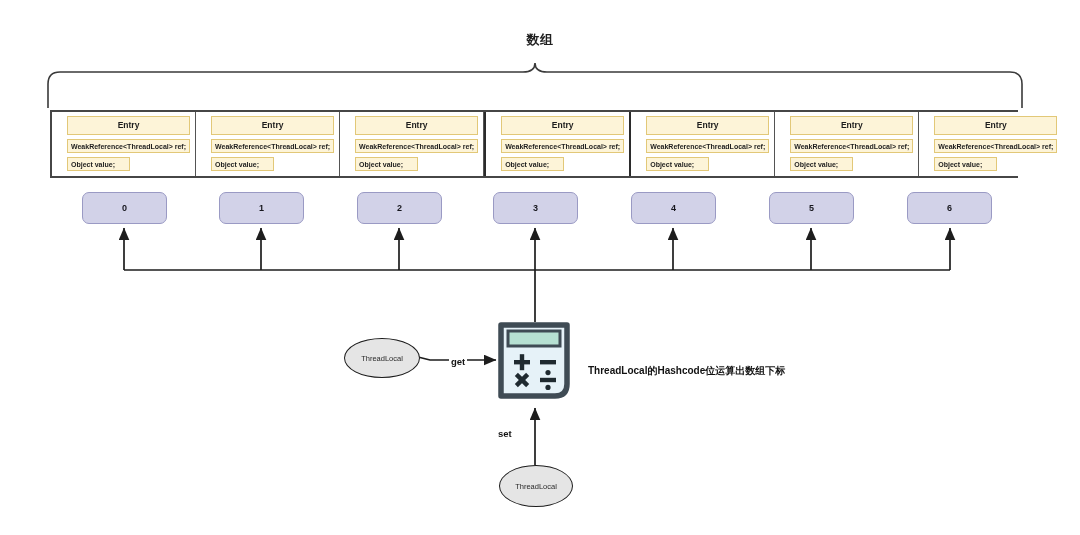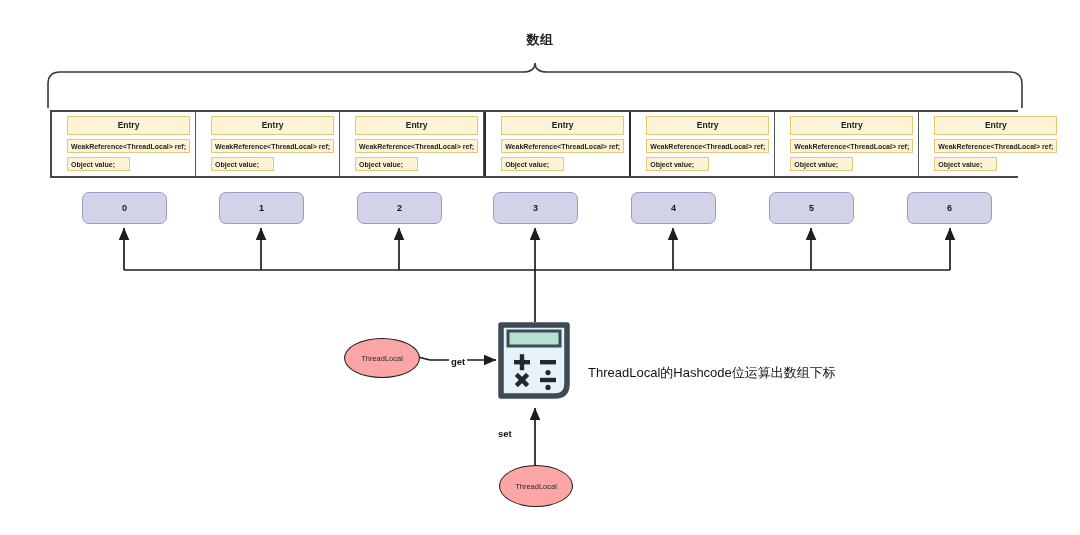--- a/index.html
+++ b/index.html
@@ -53,35 +53,35 @@
     box-sizing:border-box;display:flex;align-items:center;justify-content:center;
     font-size:9px;font-weight:bold;color:#16161d;
   }
 
   
   .calc{position:absolute;left:497px;top:322px;width:74px;height:80px;}
 
   
   .ellipse{
     position:absolute;border:1.6px solid #1d1d1d;border-radius:50%;
-    background:#fca5a5;display:flex;align-items:center;justify-content:center;
+    background:#e5e5e5;display:flex;align-items:center;justify-content:center;
     font-size:7.5px;color:#2a2a2a;
   }
   #tl-get{left:344px;top:338px;width:74px;height:38px;}
   #tl-set{left:499px;top:465px;width:72px;height:40px;}
 
   
   .edge-label{
     position:absolute;font-size:9.5px;font-weight:bold;color:#141414;
     background:#ffffff;padding:0 2px;white-space:nowrap;
   }
   #lbl-get{left:449px;top:356px;text-align:right;}
   #lbl-set{left:496px;top:428px;}
   #lbl-hash{
-    left:586px;top:364px;font-size:13px;font-weight:normal;color:#121212;
+    left:586px;top:364px;font-size:10px;font-weight:bold;color:#121212;
   }
 </style>
 </head>
 <body>
 
 <div id="canvas">
 
   <div class="title">数组</div>
 
   <svg class="brace" viewBox="0 0 978 46" preserveAspectRatio="none">

